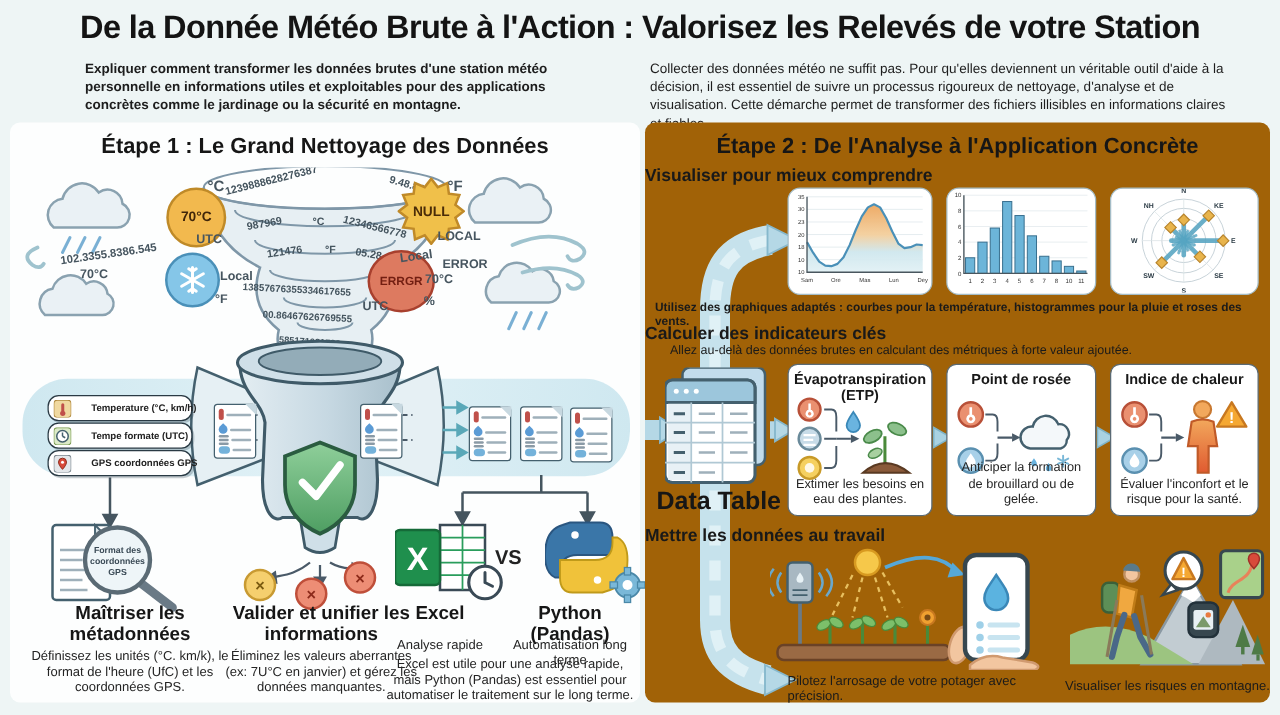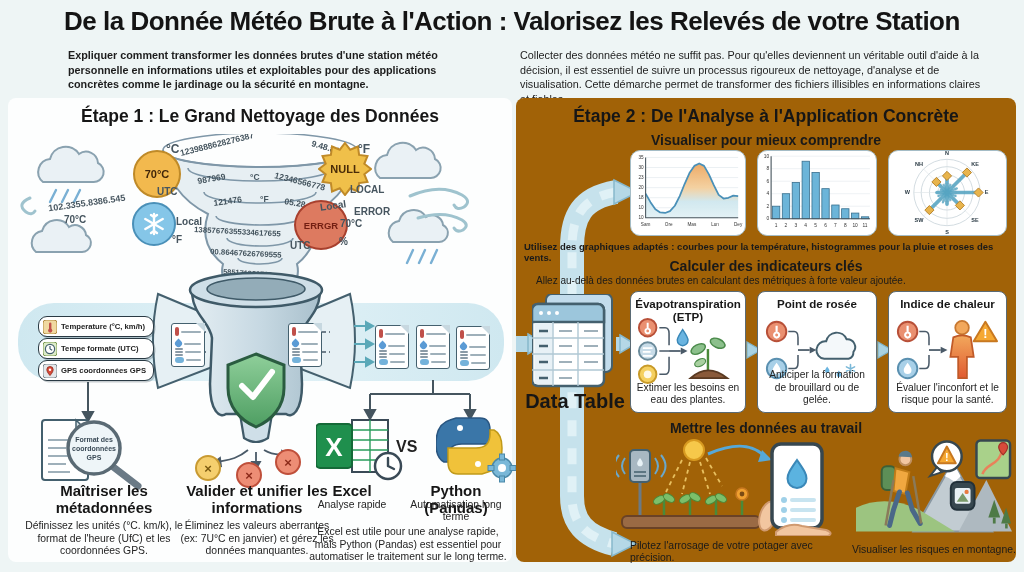--- a/index.html
+++ b/index.html
@@ -7,52 +7,52 @@
   
   .h1{position:absolute;top:6px;left:0;right:0;text-align:center;font-size:26px;font-weight:bold;color:#141414;letter-spacing:-0.5px;}
   .intro{position:absolute;top:48px;font-size:10.8px;line-height:1.35;color:#1d1d1d;text-align:left;}
   .intro.l{left:68px;width:402px;font-weight:bold;}
   .intro.r{left:520px;width:462px;}
   
   .panel{position:absolute;top:98px;height:464px;border-radius:8px;}
   .pl{left:8px;width:504px;background:#fdfefe;}
   .pr{left:516px;width:500px;background:#a16207;}
   .h2{position:absolute;top:8px;left:0;right:0;text-align:center;font-size:17.5px;font-weight:bold;color:#161616;}
-  .h3{position:absolute;left:0;right:0;text-align:center;font-size:14px;font-weight:bold;color:#191919;}
+  .h3{position:absolute;left:0;right:0;font-size:14px;font-weight:bold;color:#191919;}
   .abs{position:absolute;}
   svg{display:block;}
   
   .sc{position:absolute;font-weight:bold;color:#46555f;font-size:10px;white-space:nowrap;}
   .badge{position:absolute;border-radius:50%;display:flex;align-items:center;justify-content:center;font-weight:bold;}
   .b-temp{width:44px;height:44px;background:#f2b94e;border:2.5px solid #bf8a28;color:#40260a;font-size:11px;}
   .b-err{width:50px;height:46px;background:#dd7a60;border:2.5px solid #a8402e;color:#731f12;font-size:9.5px;}
   .b-snow{width:40px;height:40px;background:#85c6e8;border:2.5px solid #4a90b8;}
   
-  .pill{position:absolute;left:30px;width:106px;height:19px;background:#fff;border:1.8px solid #2a3a44;border-radius:9px;display:flex;align-items:center;gap:4px;padding:0 4px;box-shadow:1.5px 1.5px 0 rgba(40,60,70,.25);}
+  .pill{position:absolute;left:30px;width:106px;height:19px;background:#fff;border:1.8px solid #2a3a44;border-radius:9px;display:flex;align-items:center;gap:16px;padding:0 4px;box-shadow:1.5px 1.5px 0 rgba(40,60,70,.25);}
   .ptxt{font-size:7.7px;font-weight:bold;color:#222;white-space:nowrap;}
   .pic{flex:0 0 14px;height:14px;}
   
   .doc{position:absolute;width:34px;height:44px;background:#fff;border:1.6px solid #44606e;border-radius:3px;box-sizing:border-box;padding:3px 3px 0 3px;}
   .doc::after{content:"";position:absolute;top:-1px;right:-1px;width:0;height:0;border-style:solid;border-width:0 9px 9px 0;border-color:transparent #c7d8e0 transparent transparent;}
   .doc .row{display:flex;align-items:center;gap:2px;margin-bottom:4px;}
   .dl{height:2px;background:#9fb0ba;border-radius:1px;flex:1;}
   .di{flex:0 0 auto;}
   .di-thermo{width:4px;height:9px;border-radius:2px;background:#c0504a;}
   .di-drop{width:7px;height:7px;border-radius:0 50% 50% 50%;transform:rotate(45deg);background:#5b9bd5;}
   .di-wind{width:8px;height:2px;background:#8a9aa6;border-radius:1px;box-shadow:0 3px 0 #8a9aa6,0 -3px 0 #8a9aa6;}
   .di-cloud{width:9px;height:6px;background:#74b2da;border-radius:5px;}
   
   .xm{position:absolute;width:22px;height:22px;border-radius:50%;display:flex;align-items:center;justify-content:center;font-weight:bold;font-size:13px;}
   .xm.y{background:#f5cf6e;border:2px solid #c89a32;color:#7a5a10;}
   .xm.r{background:#ed8d75;border:2px solid #bf4f3a;color:#8c2a1a;}
   
   .colh{position:absolute;text-align:center;font-size:15px;font-weight:bold;line-height:1.15;color:#161616;}
   .cold{position:absolute;text-align:center;font-size:10.4px;line-height:1.22;color:#242424;}
   .toolh{position:absolute;text-align:center;font-size:15px;font-weight:bold;color:#161616;}
-  .tools{position:absolute;text-align:center;font-size:10.4px;line-height:1.15;color:#242424;}
+  .tools{position:absolute;text-align:center;font-size:10.4px;line-height:1.15;color:#242424;margin-top:12px;}
   .vs{position:absolute;font-size:16px;font-weight:bold;color:#222;}
   
   .chart-card{position:absolute;top:52px;height:86px;background:#fff;border:1.5px solid #a4bcc6;border-radius:10px;box-sizing:border-box;}
   .ind-card{position:absolute;top:193px;height:122px;background:#fff;border:1.5px solid #5a6a74;border-radius:8px;box-sizing:border-box;}
   .ind-title{position:absolute;top:5px;left:2px;right:2px;text-align:center;font-size:11.6px;font-weight:bold;color:#181818;}
   .ind-desc{position:absolute;bottom:6px;left:5px;right:5px;text-align:center;font-size:10.2px;line-height:1.2;color:#242424;}
   .ind-svg{position:absolute;top:24px;left:5px;right:5px;height:70px;}
   .cap{position:absolute;text-align:left;color:#1a1a1a;}
   .dt-label{position:absolute;text-align:center;font-size:20px;font-weight:bold;color:#161616;}
 </style>

